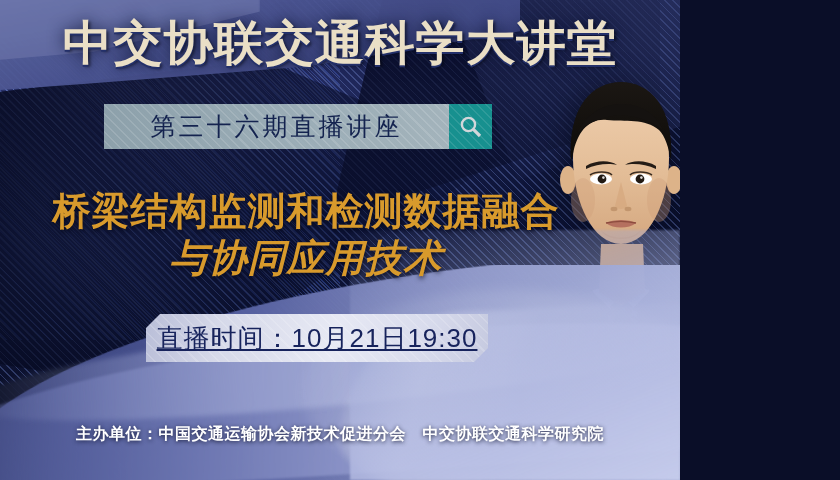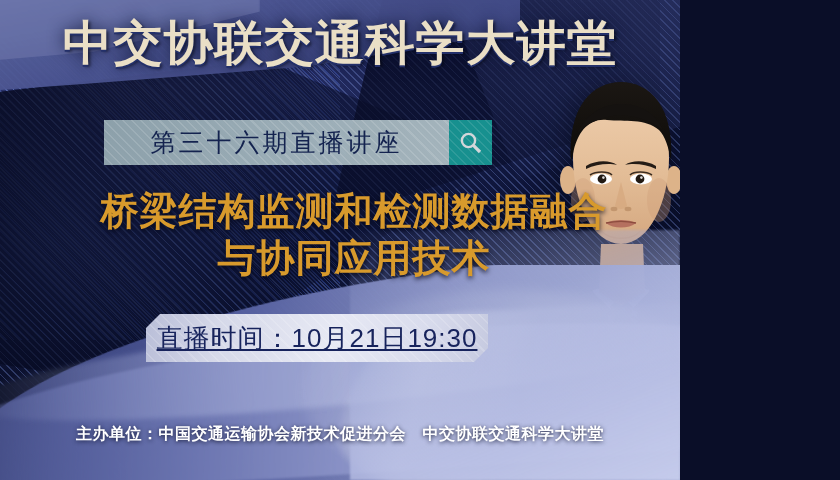--- a/index.html
+++ b/index.html
@@ -117,21 +117,21 @@
     position:absolute;left:0;right:0;top:14px;text-align:center;
     font-family:"Liberation Sans","DejaVu Sans",sans-serif;
     font-size:47px;line-height:58px;font-weight:bold;letter-spacing:1px;
     color:#eadfc6;
     text-shadow:0 2px 0 #23306a, 0 0 16px rgba(10,16,48,.9), 2px 2px 3px rgba(0,0,0,.55);
     white-space:nowrap;
     transform:scaleX(1.05);
   }
 
   
-  .sub-wrap{position:absolute;left:104px;top:120px;display:flex;align-items:stretch;height:45px;}
+  .sub-wrap{position:absolute;left:104px;top:104px;display:flex;align-items:stretch;height:45px;}
   .sub-bar{
     width:345px;height:45px;
     background:linear-gradient(100deg,rgba(151,172,180,.92),rgba(166,185,192,.92) 55%,rgba(176,193,199,.92));
     display:flex;align-items:center;justify-content:center;
     color:#14234f;font-size:25px;letter-spacing:3px;font-weight:500;
     position:relative;overflow:hidden;
   }
   .sub-bar::after{
     content:"";position:absolute;inset:0;
     background:repeating-linear-gradient(45deg,
@@ -148,23 +148,22 @@
     background:repeating-linear-gradient(45deg,
       rgba(255,255,255,0) 0 5px, rgba(255,255,255,0.10) 5px 6.5px);
   }
   .sub-icon svg{position:relative;z-index:2;}
 
   
   .lecture{
     position:absolute;left:46px;top:188px;width:520px;text-align:center;
     color:#d89a2c;font-weight:bold;font-size:38px;line-height:47px;letter-spacing:1px;
     text-shadow:0 2px 5px rgba(3,6,22,.85);
-    margin-left:48px;
-  }
-  .lecture .l2{display:block;}
+  }
+  .lecture .l2{display:block;font-style:italic;}
 
   
   .time-badge{
     position:absolute;left:146px;top:314px;width:342px;height:48px;
     background:linear-gradient(100deg,#b9bed8 0%,#d6d9e9 22%,#e7e9f4 55%,#d9dced 80%,#c6cae0 100%);
     clip-path:polygon(14px 0,100% 0,100% calc(100% - 14px),calc(100% - 14px) 100%,0 100%,0 14px);
     display:flex;align-items:center;justify-content:center;
     color:#17235c;font-size:26px;letter-spacing:1px;font-weight:500;
     box-shadow:0 3px 14px rgba(5,9,30,.55);
     position:absolute;overflow:hidden;
@@ -349,15 +348,15 @@
     <span class="l2">与协同应用技术</span>
   </div>
 
   <div class="time-badge">
     <span>直播时间：10月21日19:30</span>
   </div>
 
   <div class="v-name">张二华 高级工程师</div>
   <div class="v-org">四川省公路规划勘察设计研究院有限公司</div>
 
-  <div class="footer">主办单位：中国交通运输协会新技术促进分会　中交协联交通科学大讲堂</div>
+  <div class="footer">主办单位：中国交通运输协会新技术促进分会　中交协联交通科学研究院</div>
 
 </div>
 
 </body></html>

